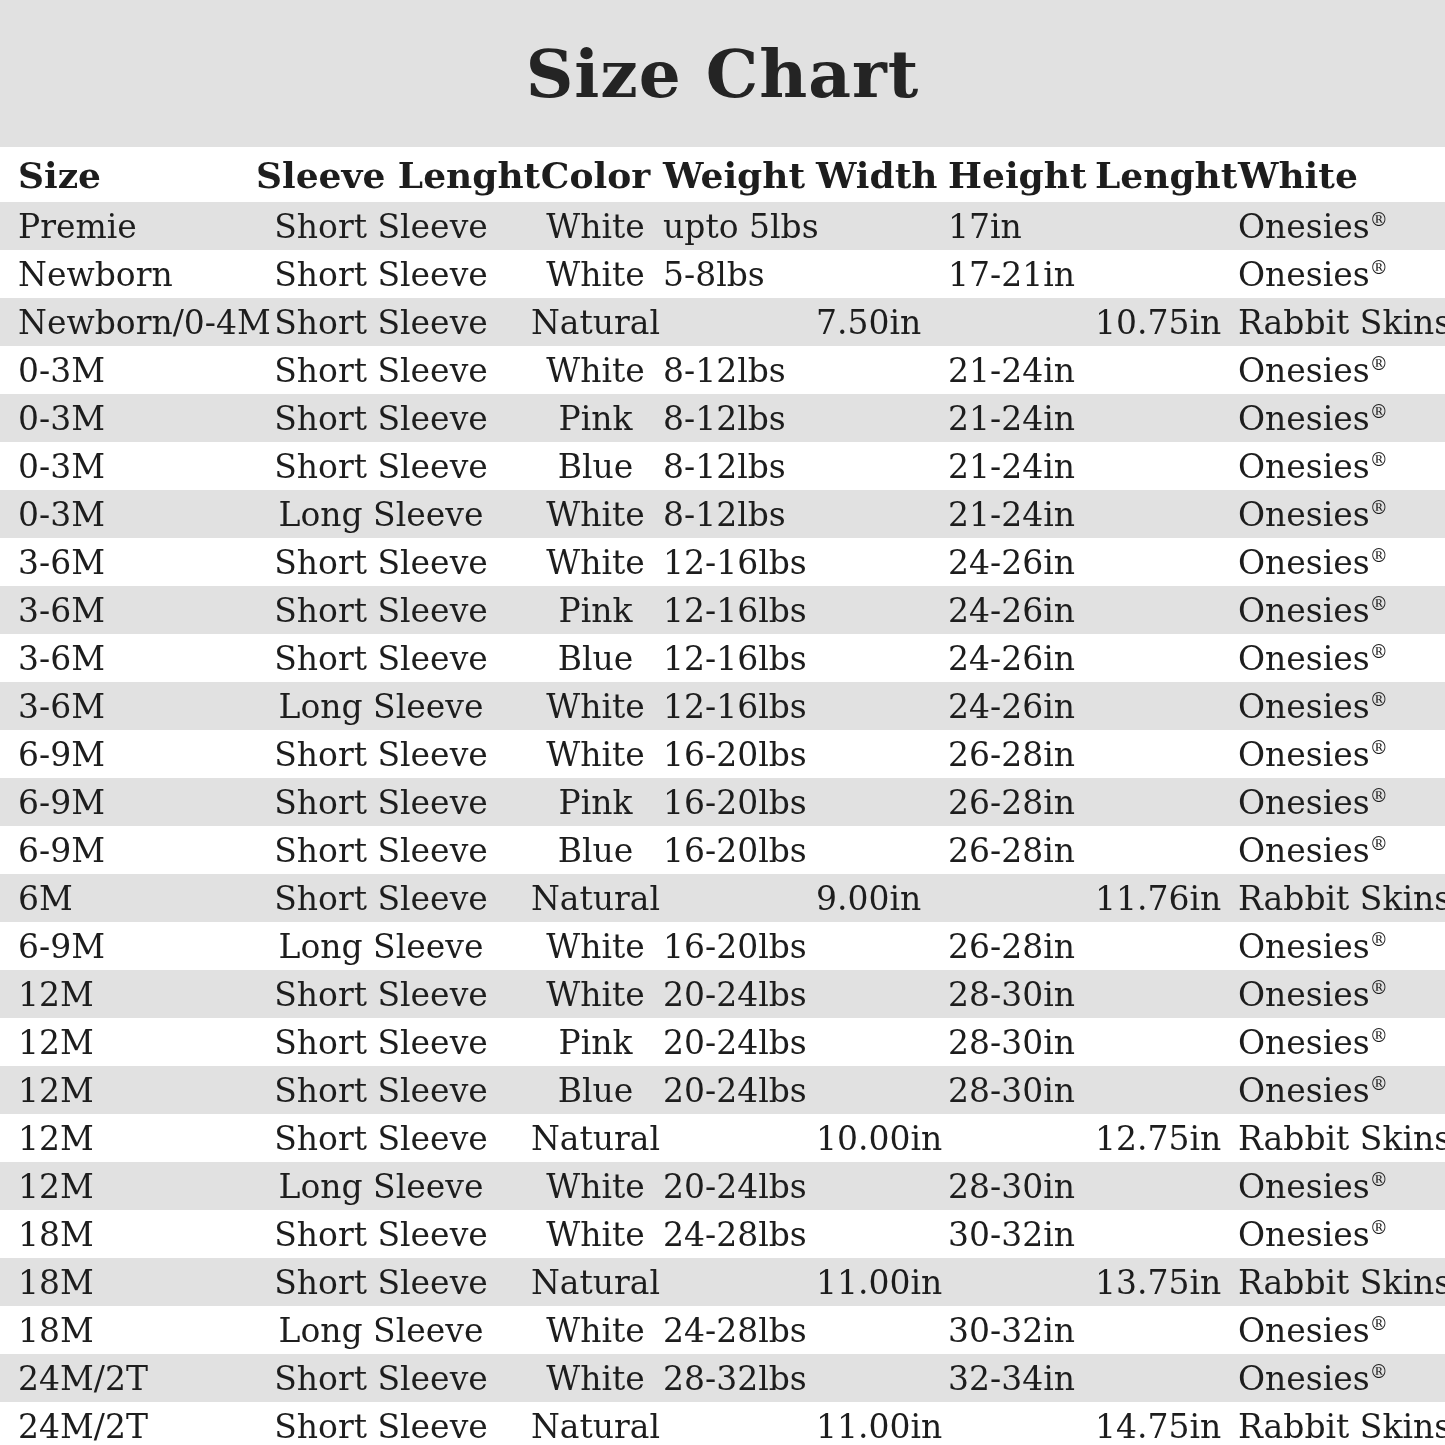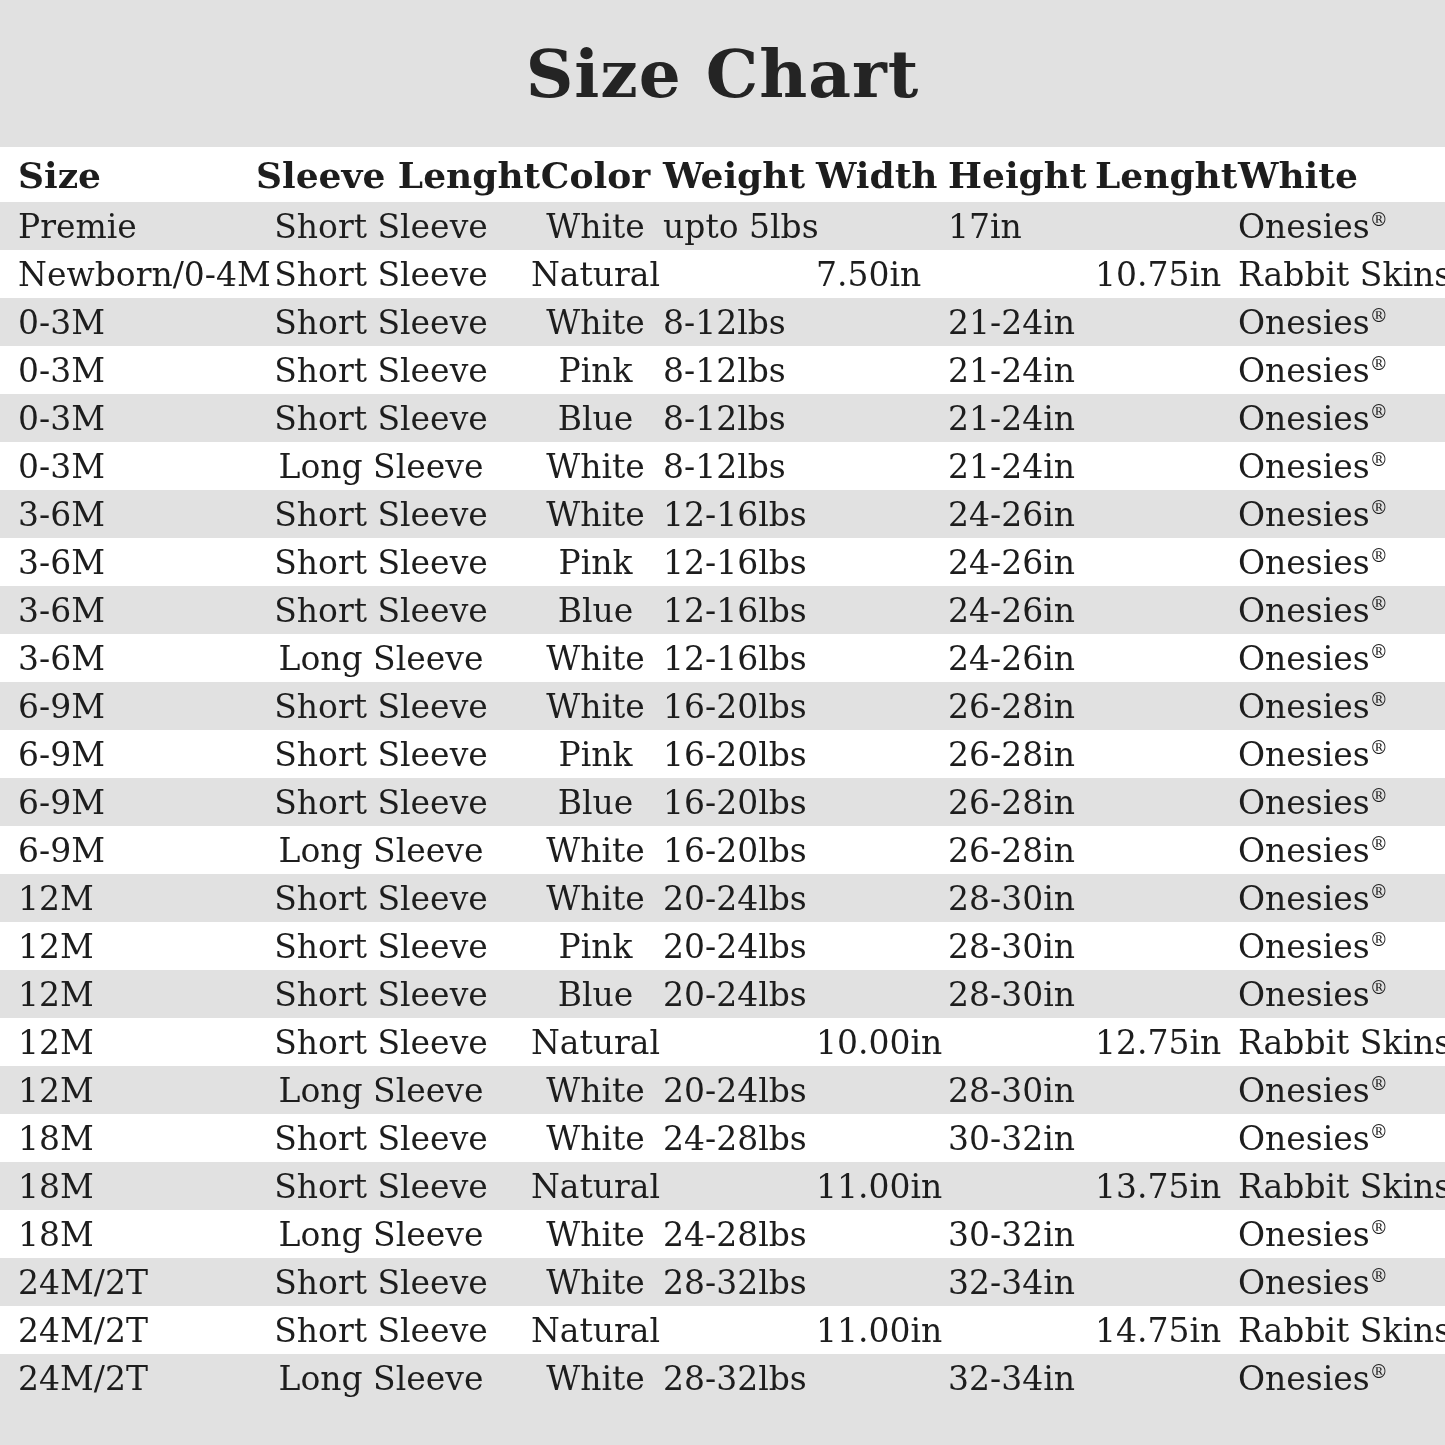--- a/index.html
+++ b/index.html
@@ -101,20 +101,30 @@
         <td>Premie</td>
         <td>Short Sleeve</td>
         <td>White</td>
         <td>upto 5lbs</td>
         <td></td>
         <td>17in</td>
         <td></td>
         <td>Onesies<sup>®</sup></td>
       </tr>
       <tr>
+        <td>Newborn</td>
+        <td>Short Sleeve</td>
+        <td>White</td>
+        <td>5-8lbs</td>
+        <td></td>
+        <td>17-21in</td>
+        <td></td>
+        <td>Onesies<sup>®</sup></td>
+      </tr>
+      <tr>
         <td>Newborn/0-4M</td>
         <td>Short Sleeve</td>
         <td>Natural</td>
         <td></td>
         <td>7.50in</td>
         <td></td>
         <td>10.75in</td>
         <td>Rabbit Skins</td>
       </tr>
       <tr>
@@ -219,20 +229,30 @@
       </tr>
       <tr>
         <td>6-9M</td>
         <td>Short Sleeve</td>
         <td>Blue</td>
         <td>16-20lbs</td>
         <td></td>
         <td>26-28in</td>
         <td></td>
         <td>Onesies<sup>®</sup></td>
+      </tr>
+      <tr>
+        <td>6M</td>
+        <td>Short Sleeve</td>
+        <td>Natural</td>
+        <td></td>
+        <td>9.00in</td>
+        <td></td>
+        <td>11.76in</td>
+        <td>Rabbit Skins</td>
       </tr>
       <tr>
         <td>6-9M</td>
         <td>Long Sleeve</td>
         <td>White</td>
         <td>16-20lbs</td>
         <td></td>
         <td>26-28in</td>
         <td></td>
         <td>Onesies<sup>®</sup></td>

